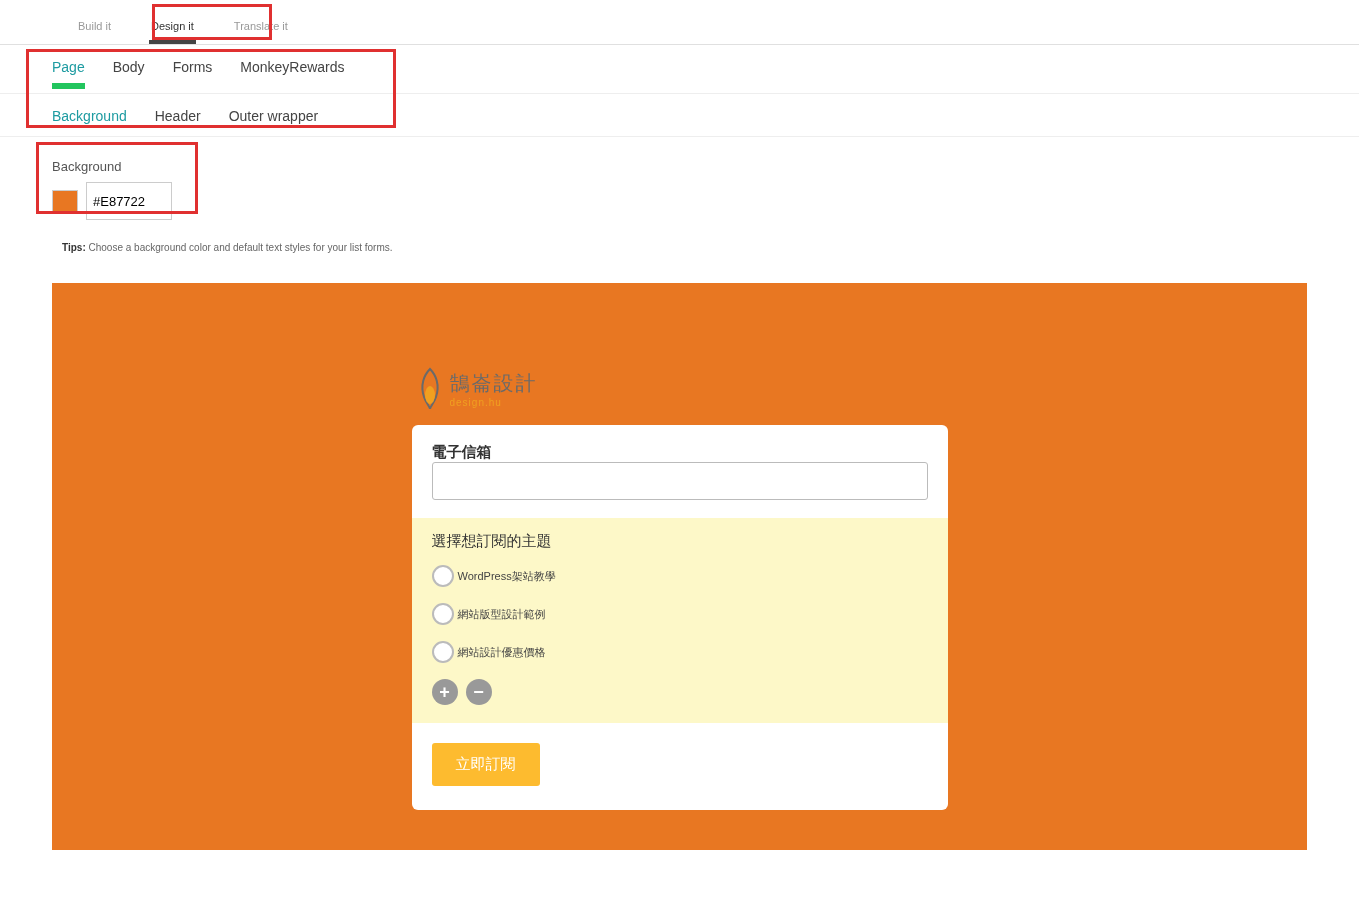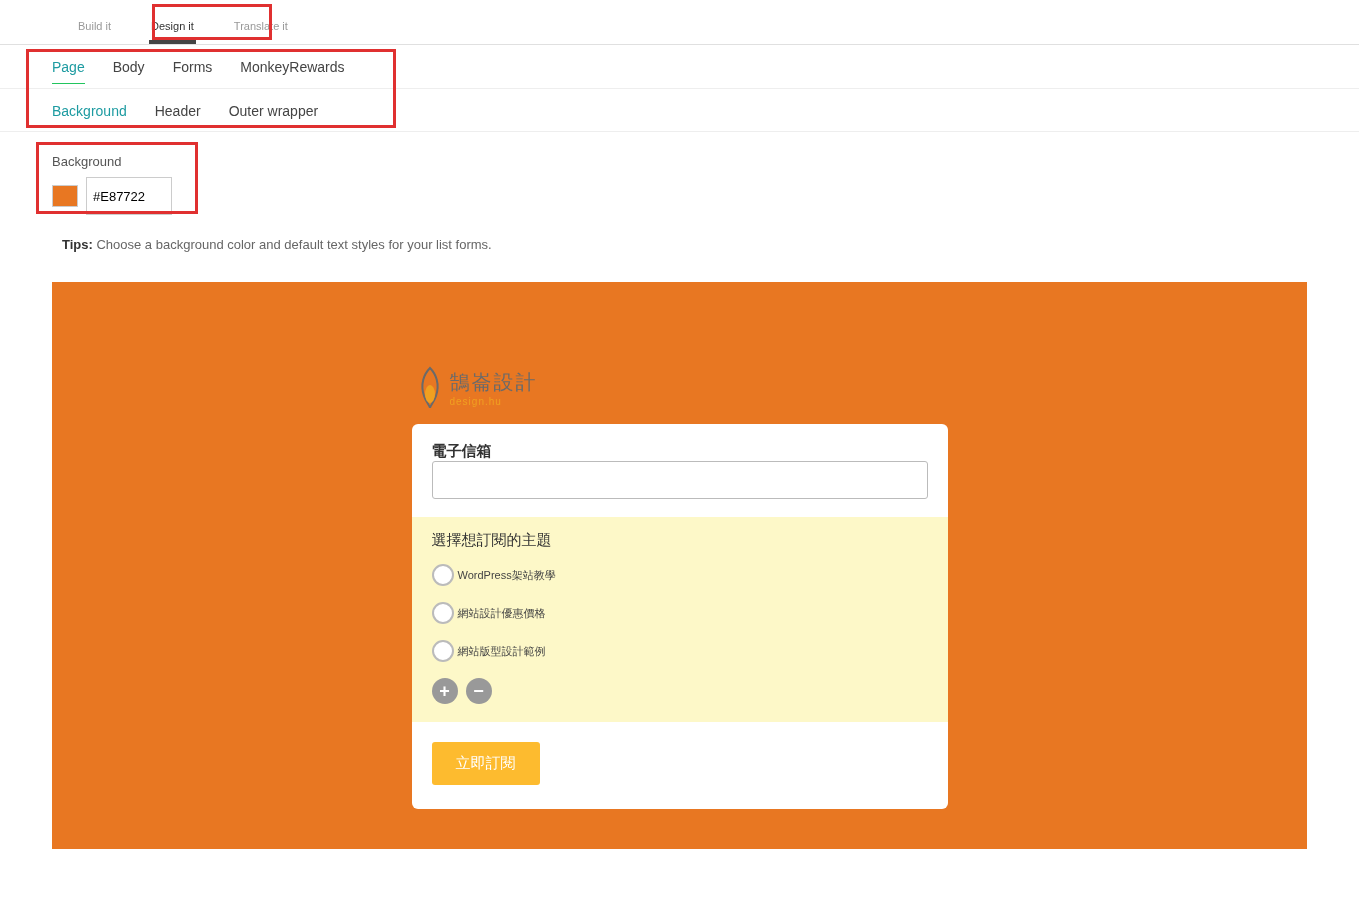--- a/index.html
+++ b/index.html
@@ -10,33 +10,33 @@
   .main-tab.active { color: #333; }
   .main-tab.active::after { content:''; position:absolute; bottom:0; left:18px; right:18px; height:4px; background:#444; }
   
   .highlight-box { border: 3px solid #e03030; }
   .hb-design { position:absolute; top:4px; left:152px; width:120px; height:36px; pointer-events:none; }
   .hb-subtabs { position:absolute; top:49px; left:26px; width:370px; height:79px; pointer-events:none; }
   .hb-bg { position:absolute; top:142px; left:36px; width:162px; height:72px; pointer-events:none; }
   
   .sub-tabs-row { display: flex; gap: 28px; padding: 14px 0 4px 52px; border-bottom:1px solid #eee; }
   .sub-tab { color: #444; font-size: 14px; cursor: pointer; padding-bottom:8px; }
-  .sub-tab.active { color: #0a7; color:#1d9ba1; border-bottom:1px solid #22c55e; }
+  .sub-tab.active { color: #0a7; color:#1d9ba1; border-bottom:6px solid #22c55e; }
   
   .sub-tabs-row2 { display:flex; gap:28px; padding: 14px 0 12px 52px; border-bottom:1px solid #eee; }
   .sub-tab2 { color:#444; font-size:14px; cursor:pointer; }
   .sub-tab2.active { color:#1d9ba1; }
   
   .bg-section { padding: 22px 0 0 52px; }
   .bg-label { font-size:13px; color:#555; margin-bottom:8px; }
   .bg-row { display:flex; align-items:center; gap:8px; }
   .swatch { width:26px; height:22px; background:#E87722; border:1px solid #ccc; cursor:pointer; }
   .hex-input { width:86px; height:24px; border:1px solid #ccc; font-size:13px; padding:18px 6px; font-family:inherit; }
   
-  .tips { padding: 22px 0 0 62px; font-size:13px; color:#666; }
+  .tips { padding: 22px 0 0 62px; font-size:10px; color:#666; }
   .tips b { color:#333; }
   
   .preview-area { margin: 30px 52px 0; background:#E87722; padding:84px 0 40px; display:flex; justify-content:center; }
   
   .form-card-wrap { width:536px; }
   .logo { display:flex; align-items:center; gap:6px; margin-bottom:14px; padding-left:4px; }
   .logo-icon { width:28px; height:44px; }
   .logo-text { display:flex; flex-direction:column; }
   .logo-cn { font-size:20px; color:#6a6a6a; font-weight:500; letter-spacing:2px; }
   .logo-en { font-size:10px; color:#f0a020; letter-spacing:1px; }
@@ -115,25 +115,25 @@
         <input class="text-input" type="text" style="">
 
         <div class="radio-section">
           <div class="radio-title">選擇想訂閱的主題</div>
           <div class="radio-row">
             <div class="radio-circle"></div>
             <span>WordPress架站教學</span>
           </div>
           <div class="radio-row">
             <div class="radio-circle"></div>
-            <span>網站設計優惠價格</span>
+            <span>網站版型設計範例</span>
           </div>
           <div class="radio-row">
             <div class="radio-circle"></div>
-            <span>網站版型設計範例</span>
+            <span>網站設計優惠價格</span>
           </div>
           <div class="pm-row">
             <div class="pm-btn">+</div>
             <div class="pm-btn">−</div>
           </div>
         </div>
 
         <button class="submit-btn">立即訂閱</button>
       </div>
     </div>

